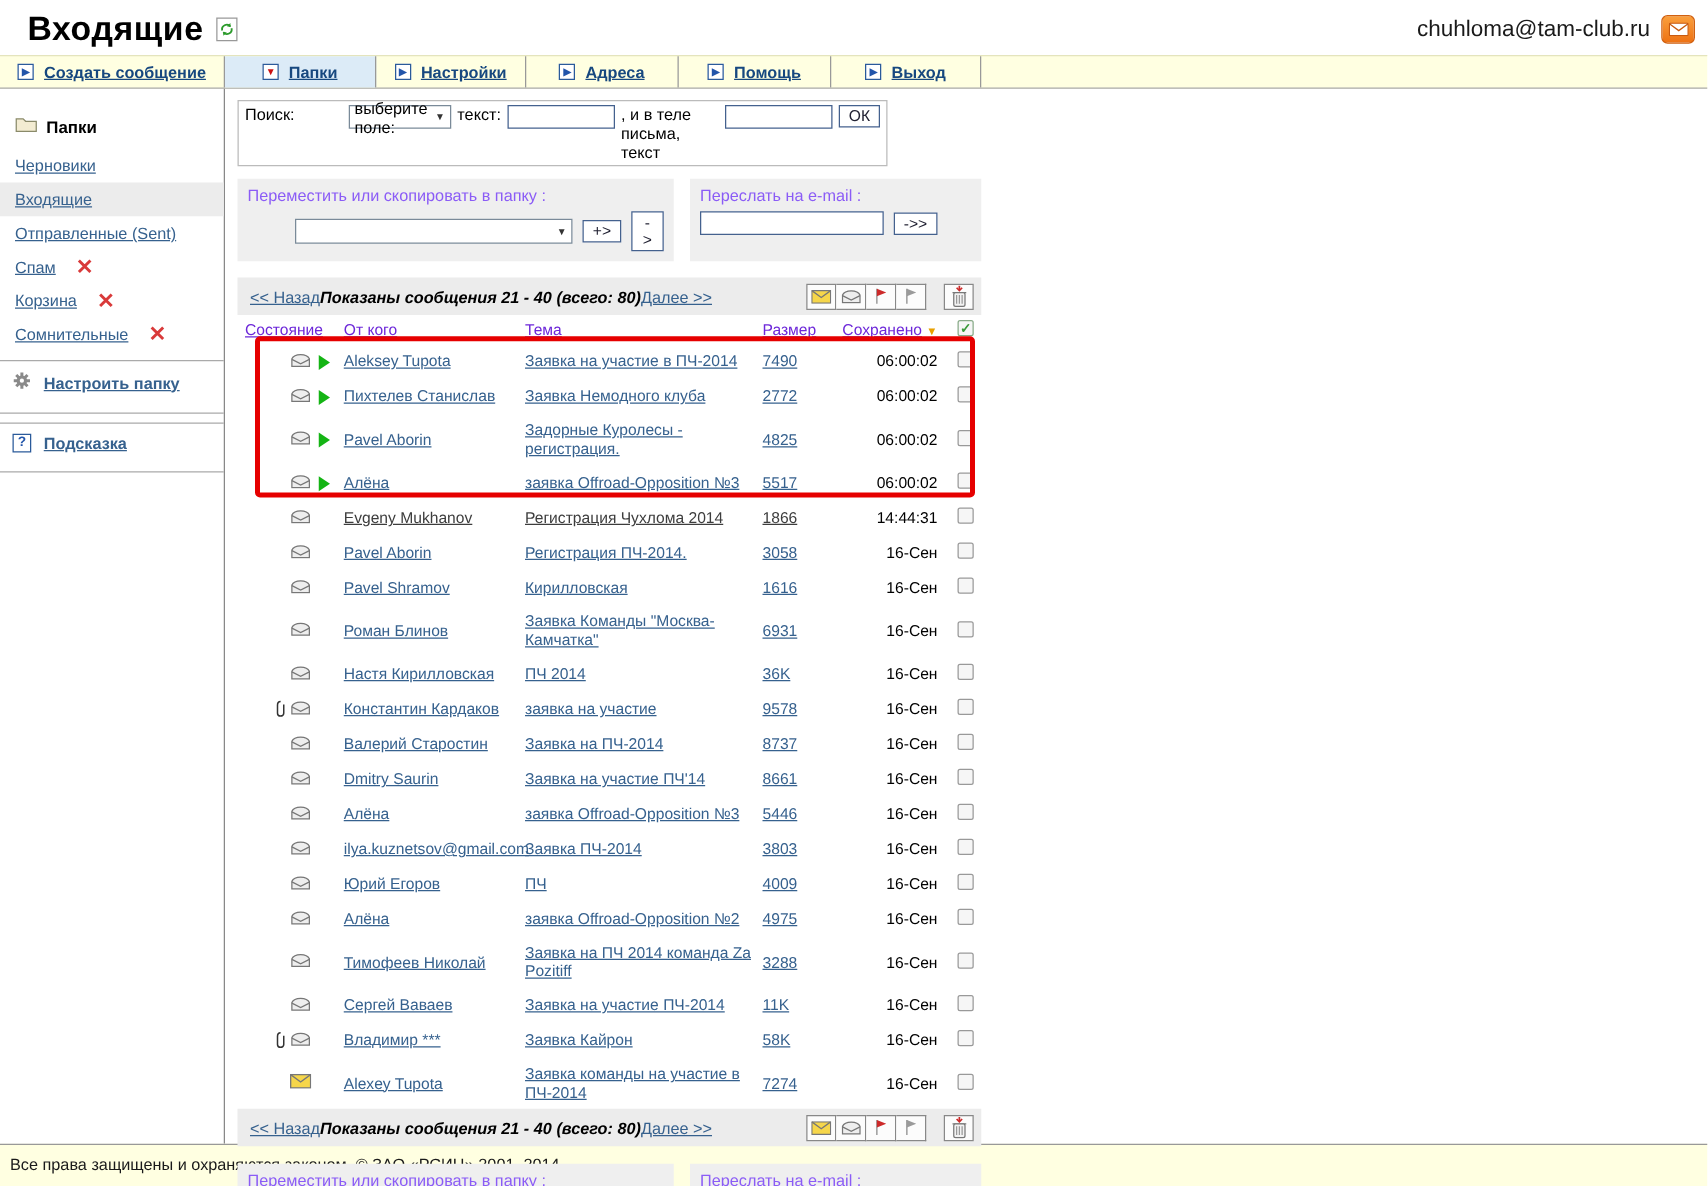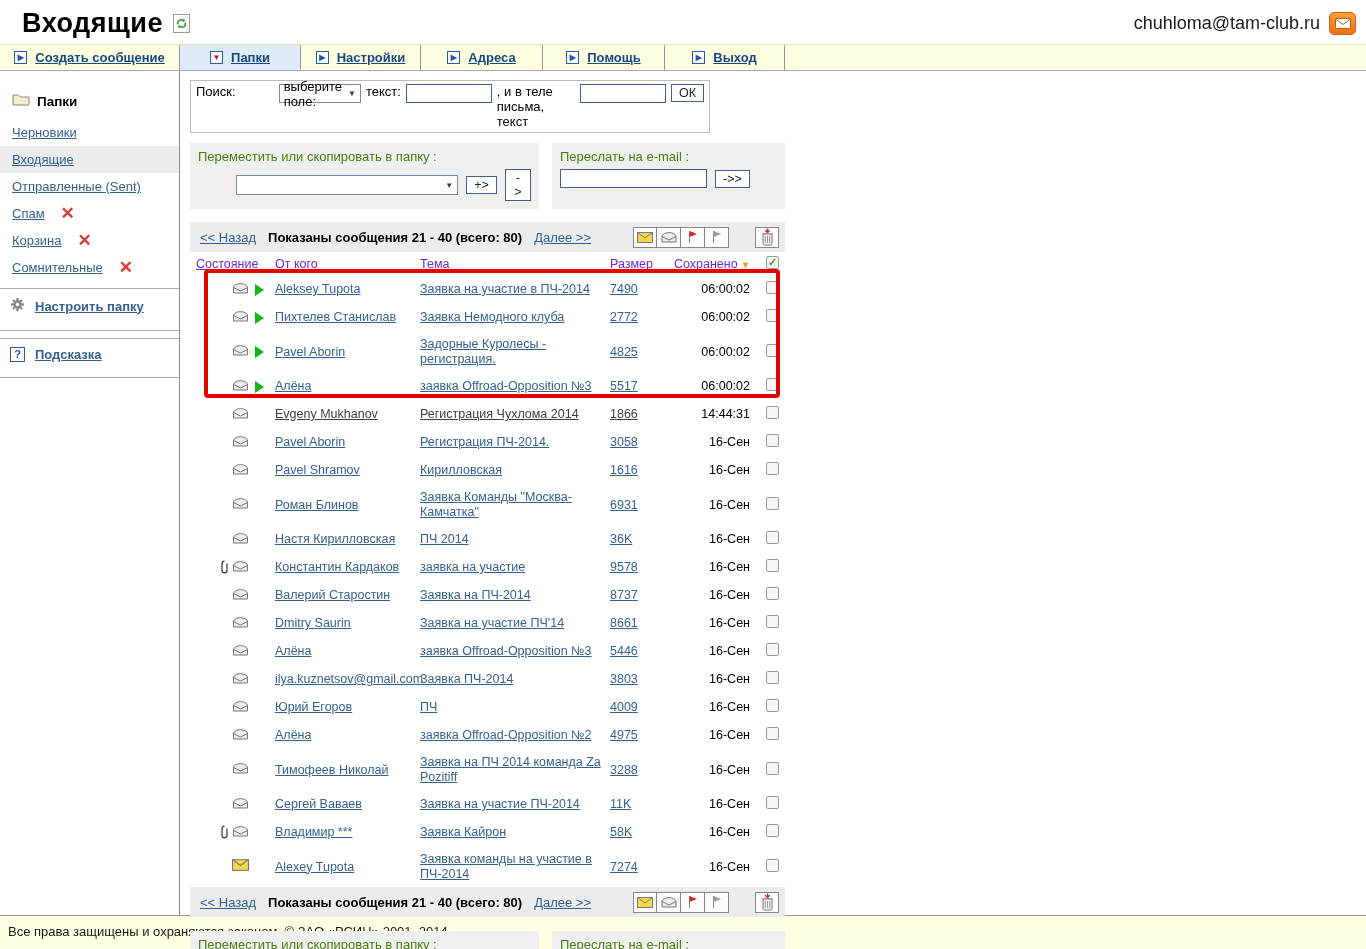--- a/index.html
+++ b/index.html
@@ -45,29 +45,29 @@
   .fake-select { border:1px solid #7a8a99; background:#fff; display:inline-flex; align-items:center; justify-content:space-between; gap:6px; padding:1px 4px; height:19px; cursor:pointer;margin-left:38px; }
   .fake-select .car { font-size:8px; color:#333; }
   .tinput { border:1px solid #44618e; background:#fff; height:19px; width:86px; font-family:inherit; }
   .btn { border:1px solid #44618e; background:#fff; font-size:12.5px; padding:1px 7px; color:#223; cursor:pointer; font-family:inherit; }
 
   
   .panels { display:flex; gap:13px; margin-top:10px; width:595px; }
   .panel { background:#efefef; padding:6px 8px 8px 8px; }
   .panel-move { width:349px; }
   .panel-fwd { width:233px; }
-  .panel-lbl { margin-bottom:5px; color:#4d7c0f; }
+  .panel-lbl { margin-bottom:5px; color:#8b5cf6; }
   .panel-row { display:flex; align-items:center; gap:8px; }
   .move-select { width:250px; height:20px; }
   .fwd-input { width:147px; }
 
   
   .list-wrap { margin-top:13px; width:595px; position:relative; }
-  .pagebar { background:#ececec; height:30px; display:flex; align-items:center; gap:12px; padding:0 6px 0 10px; }
-  .pagebar .status { font-weight:bold; }
+  .pagebar { background:#ececec; height:30px; display:flex; align-items:center; padding:0 6px 0 10px; }
+  .pagebar .status { font-weight:bold;font-style:italic; }
   .spacer { flex:1; }
   .toolgrp { display:flex; }
   .toolbtn { width:24px; height:21px; border:1px solid #888; background:#fcfcfc; display:inline-flex; align-items:center; justify-content:center; padding:0; cursor:pointer; }
   .toolgrp .toolbtn + .toolbtn { border-left:none; }
   .trash-btn { margin-left:14px; }
 
   table { border-collapse:collapse; width:595px; table-layout:fixed; font-size:12.5px; }
   th { font-weight:normal; text-align:left; padding:4px 0 3px 0; }
   th a { color:#6d28d9; }
   col.c-state{width:85px;} col.c-from{width:145px;} col.c-subj{width:190px;}

